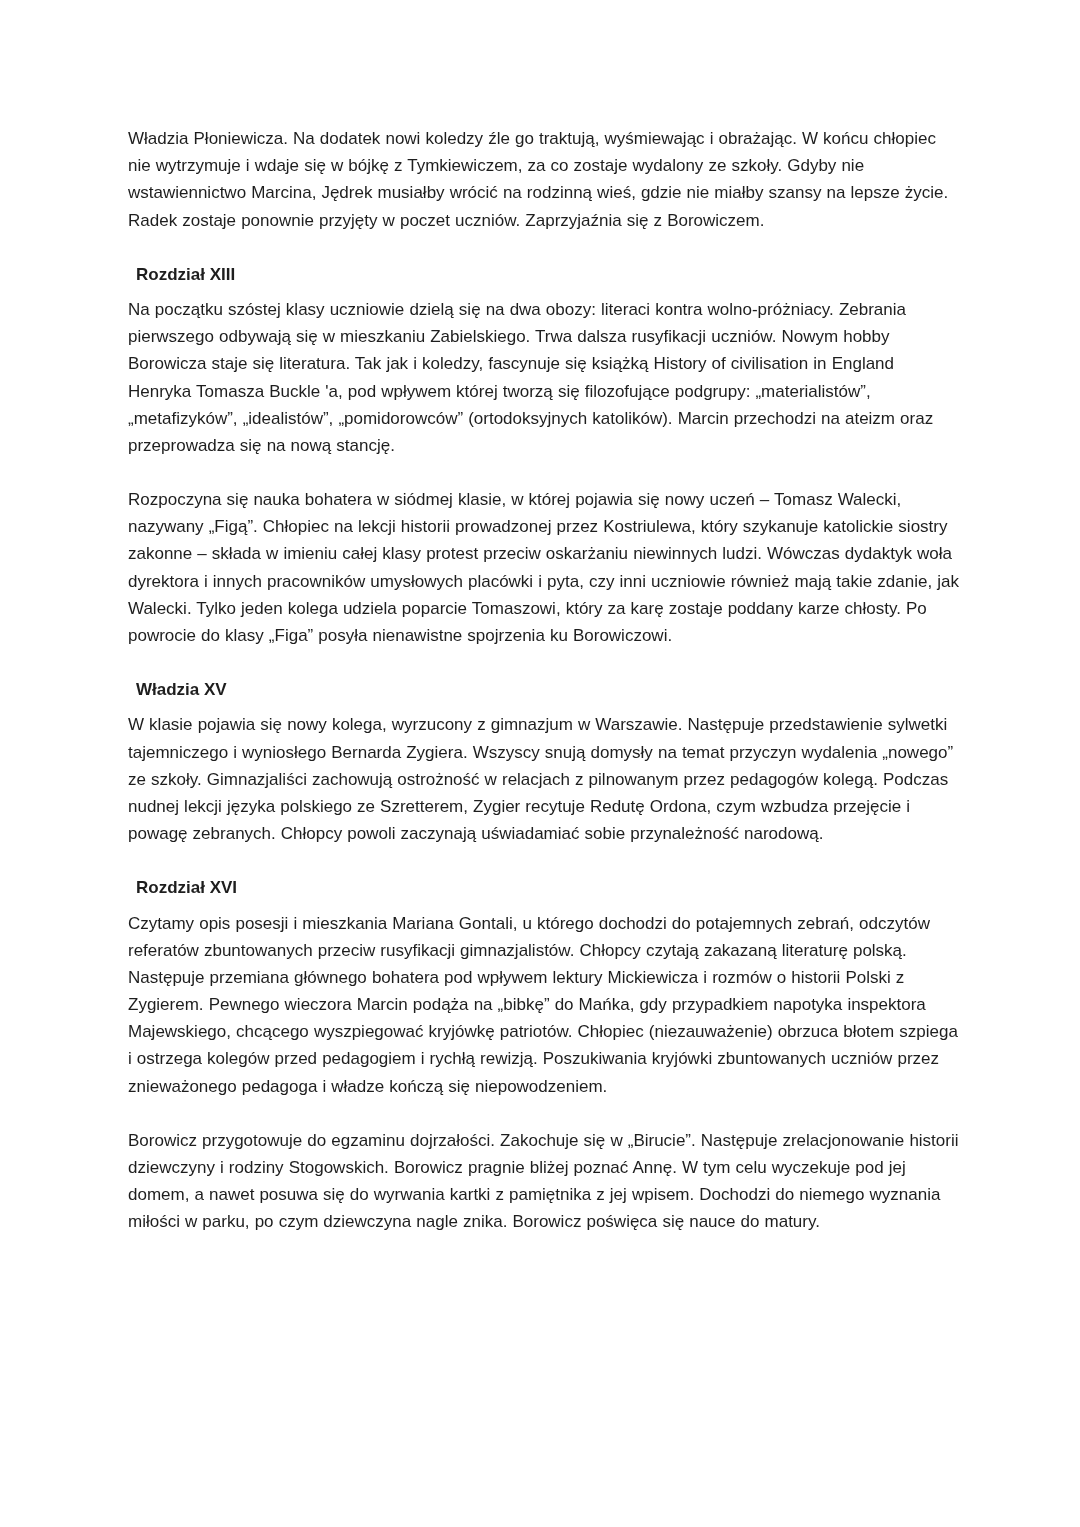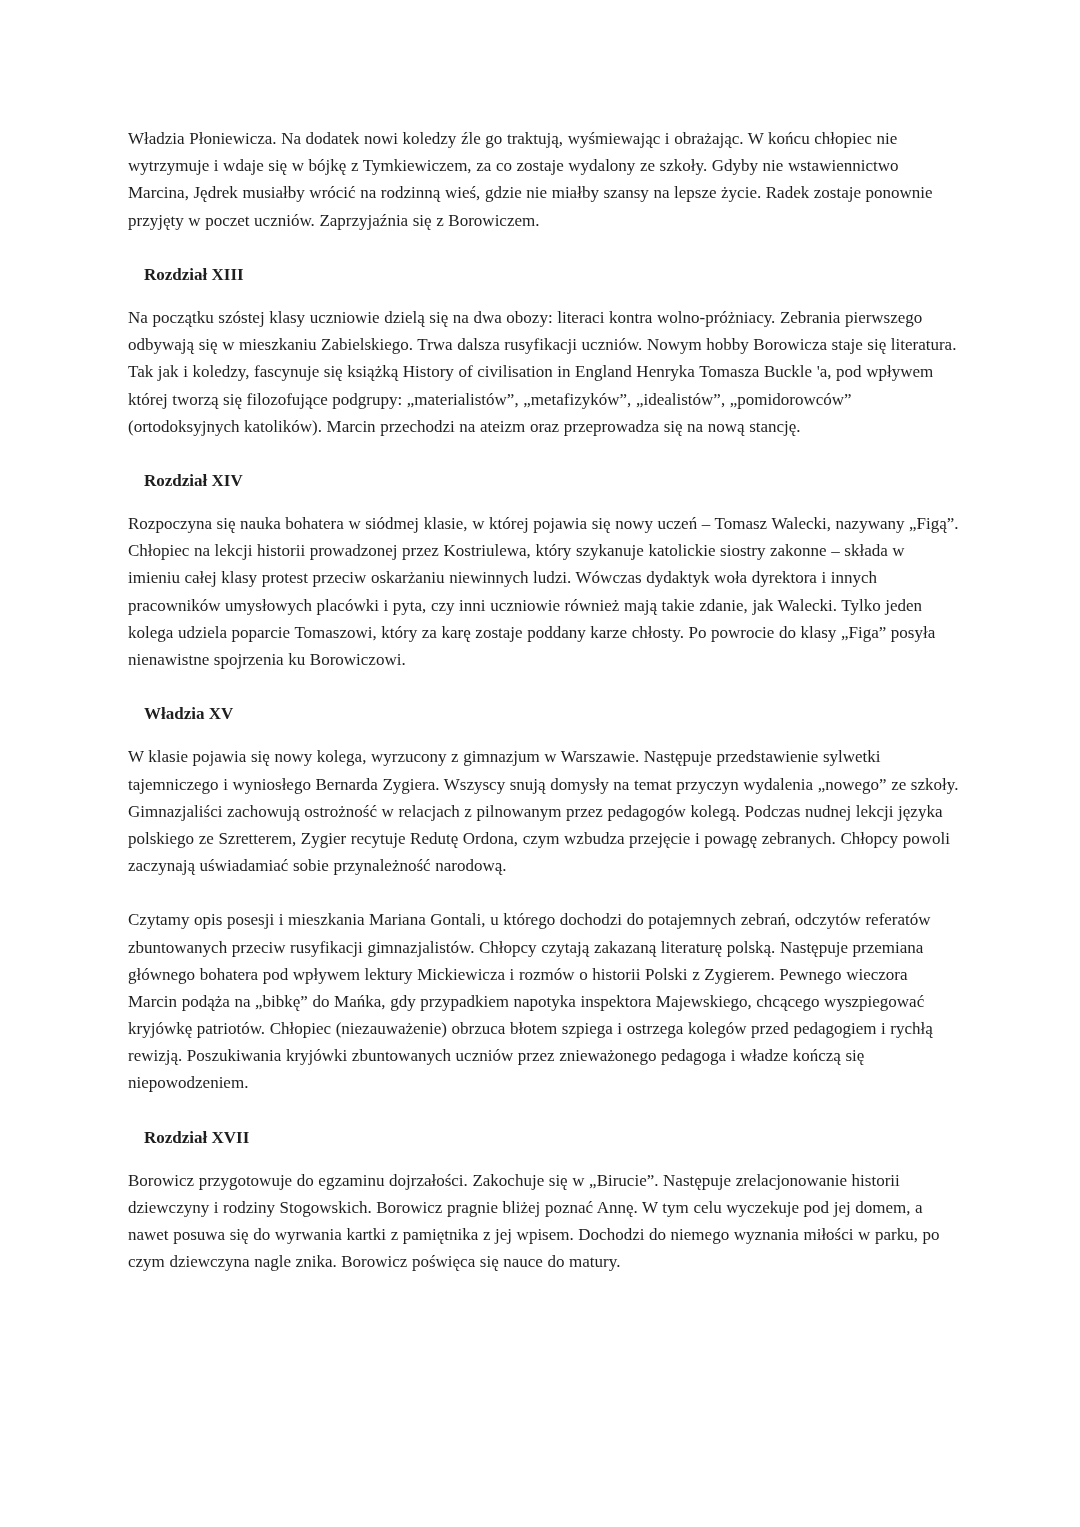--- a/index.html
+++ b/index.html
@@ -8,67 +8,66 @@
     padding: 0;
     background: #ffffff;
   }
   .page {
     width: 1080px;
     min-height: 1527px;
     margin: 0 auto;
     background: #ffffff;
     box-sizing: border-box;
     padding: 125px 120px 60px 128px;
-    font-family: Liberation Serif, serif;
+    font-family: Liberation Sans, sans-serif;
     font-size: 17px;
     line-height: 1.6;
     color: #1e1e1e;
     -webkit-font-smoothing: antialiased;
   }
   .para {
     margin: 0;
     text-align: left;
     word-spacing: 0.02em;
   }
   .section {
     margin-top: 27px;
   }
   .heading {
-    margin: 16px;
+    margin: 8px;
     font-size: 17px;
     font-weight: bold;
     line-height: 1.6;
     color: #1e1e1e;
   }
 </style>
 </head>
 <body>
 
 <div class="page">
 
   <p class="para">Władzia Płoniewicza. Na dodatek nowi koledzy źle go traktują, wyśmiewając i obrażając. W końcu chłopiec nie wytrzymuje i wdaje się w bójkę z Tymkiewiczem, za co zostaje wydalony ze szkoły. Gdyby nie wstawiennictwo Marcina, Jędrek musiałby wrócić na rodzinną wieś, gdzie nie miałby szansy na lepsze życie. Radek zostaje ponownie przyjęty w poczet uczniów. Zaprzyjaźnia się z Borowiczem.</p>
 
   <section class="section">
     <h2 class="heading">Rozdział XIII</h2>
     <p class="para">Na początku szóstej klasy uczniowie dzielą się na dwa obozy: literaci kontra wolno-próżniacy. Zebrania pierwszego odbywają się w mieszkaniu Zabielskiego. Trwa dalsza rusyfikacji uczniów. Nowym hobby Borowicza staje się literatura. Tak jak i koledzy, fascynuje się książką History of civilisation in England Henryka Tomasza Buckle 'a, pod wpływem której tworzą się filozofujące podgrupy: „materialistów”, „metafizyków”, „idealistów”, „pomidorowców” (ortodoksyjnych katolików). Marcin przechodzi na ateizm oraz przeprowadza się na nową stancję.</p>
   </section>
 
   <section class="section">
-    <h2 class="heading">Rozdział XIV</h2>
     <p class="para">Rozpoczyna się nauka bohatera w siódmej klasie, w której pojawia się nowy uczeń – Tomasz Walecki, nazywany „Figą”. Chłopiec na lekcji historii prowadzonej przez Kostriulewa, który szykanuje katolickie siostry zakonne – składa w imieniu całej klasy protest przeciw oskarżaniu niewinnych ludzi. Wówczas dydaktyk woła dyrektora i innych pracowników umysłowych placówki i pyta, czy inni uczniowie również mają takie zdanie, jak Walecki. Tylko jeden kolega udziela poparcie Tomaszowi, który za karę zostaje poddany karze chłosty. Po powrocie do klasy „Figa” posyła nienawistne spojrzenia ku Borowiczowi.</p>
   </section>
 
   <section class="section">
     <h2 class="heading">Władzia XV</h2>
     <p class="para">W klasie pojawia się nowy kolega, wyrzucony z gimnazjum w Warszawie. Następuje przedstawienie sylwetki tajemniczego i wyniosłego Bernarda Zygiera. Wszyscy snują domysły na temat przyczyn wydalenia „nowego” ze szkoły. Gimnazjaliści zachowują ostrożność w relacjach z pilnowanym przez pedagogów kolegą. Podczas nudnej lekcji języka polskiego ze Szretterem, Zygier recytuje Redutę Ordona, czym wzbudza przejęcie i powagę zebranych. Chłopcy powoli zaczynają uświadamiać sobie przynależność narodową.</p>
   </section>
 
   <section class="section">
+    <h2 class="heading">Rozdział XVI</h2>
     <p class="para">Czytamy opis posesji i mieszkania Mariana Gontali, u którego dochodzi do potajemnych zebrań, odczytów referatów zbuntowanych przeciw rusyfikacji gimnazjalistów. Chłopcy czytają zakazaną literaturę polską. Następuje przemiana głównego bohatera pod wpływem lektury Mickiewicza i rozmów o historii Polski z Zygierem. Pewnego wieczora Marcin podąża na „bibkę” do Mańka, gdy przypadkiem napotyka inspektora Majewskiego, chcącego wyszpiegować kryjówkę patriotów. Chłopiec (niezauważenie) obrzuca błotem szpiega i ostrzega kolegów przed pedagogiem i rychłą rewizją. Poszukiwania kryjówki zbuntowanych uczniów przez znieważonego pedagoga i władze kończą się niepowodzeniem.</p>
   </section>
 
   <section class="section">
-    <h2 class="heading">Rozdział XVII</h2>
     <p class="para">Borowicz przygotowuje do egzaminu dojrzałości. Zakochuje się w „Birucie”. Następuje zrelacjonowanie historii dziewczyny i rodziny Stogowskich. Borowicz pragnie bliżej poznać Annę. W tym celu wyczekuje pod jej domem, a nawet posuwa się do wyrwania kartki z pamiętnika z jej wpisem. Dochodzi do niemego wyznania miłości w parku, po czym dziewczyna nagle znika. Borowicz poświęca się nauce do matury.</p>
   </section>
 
 
 </div>
 
 </body></html>

